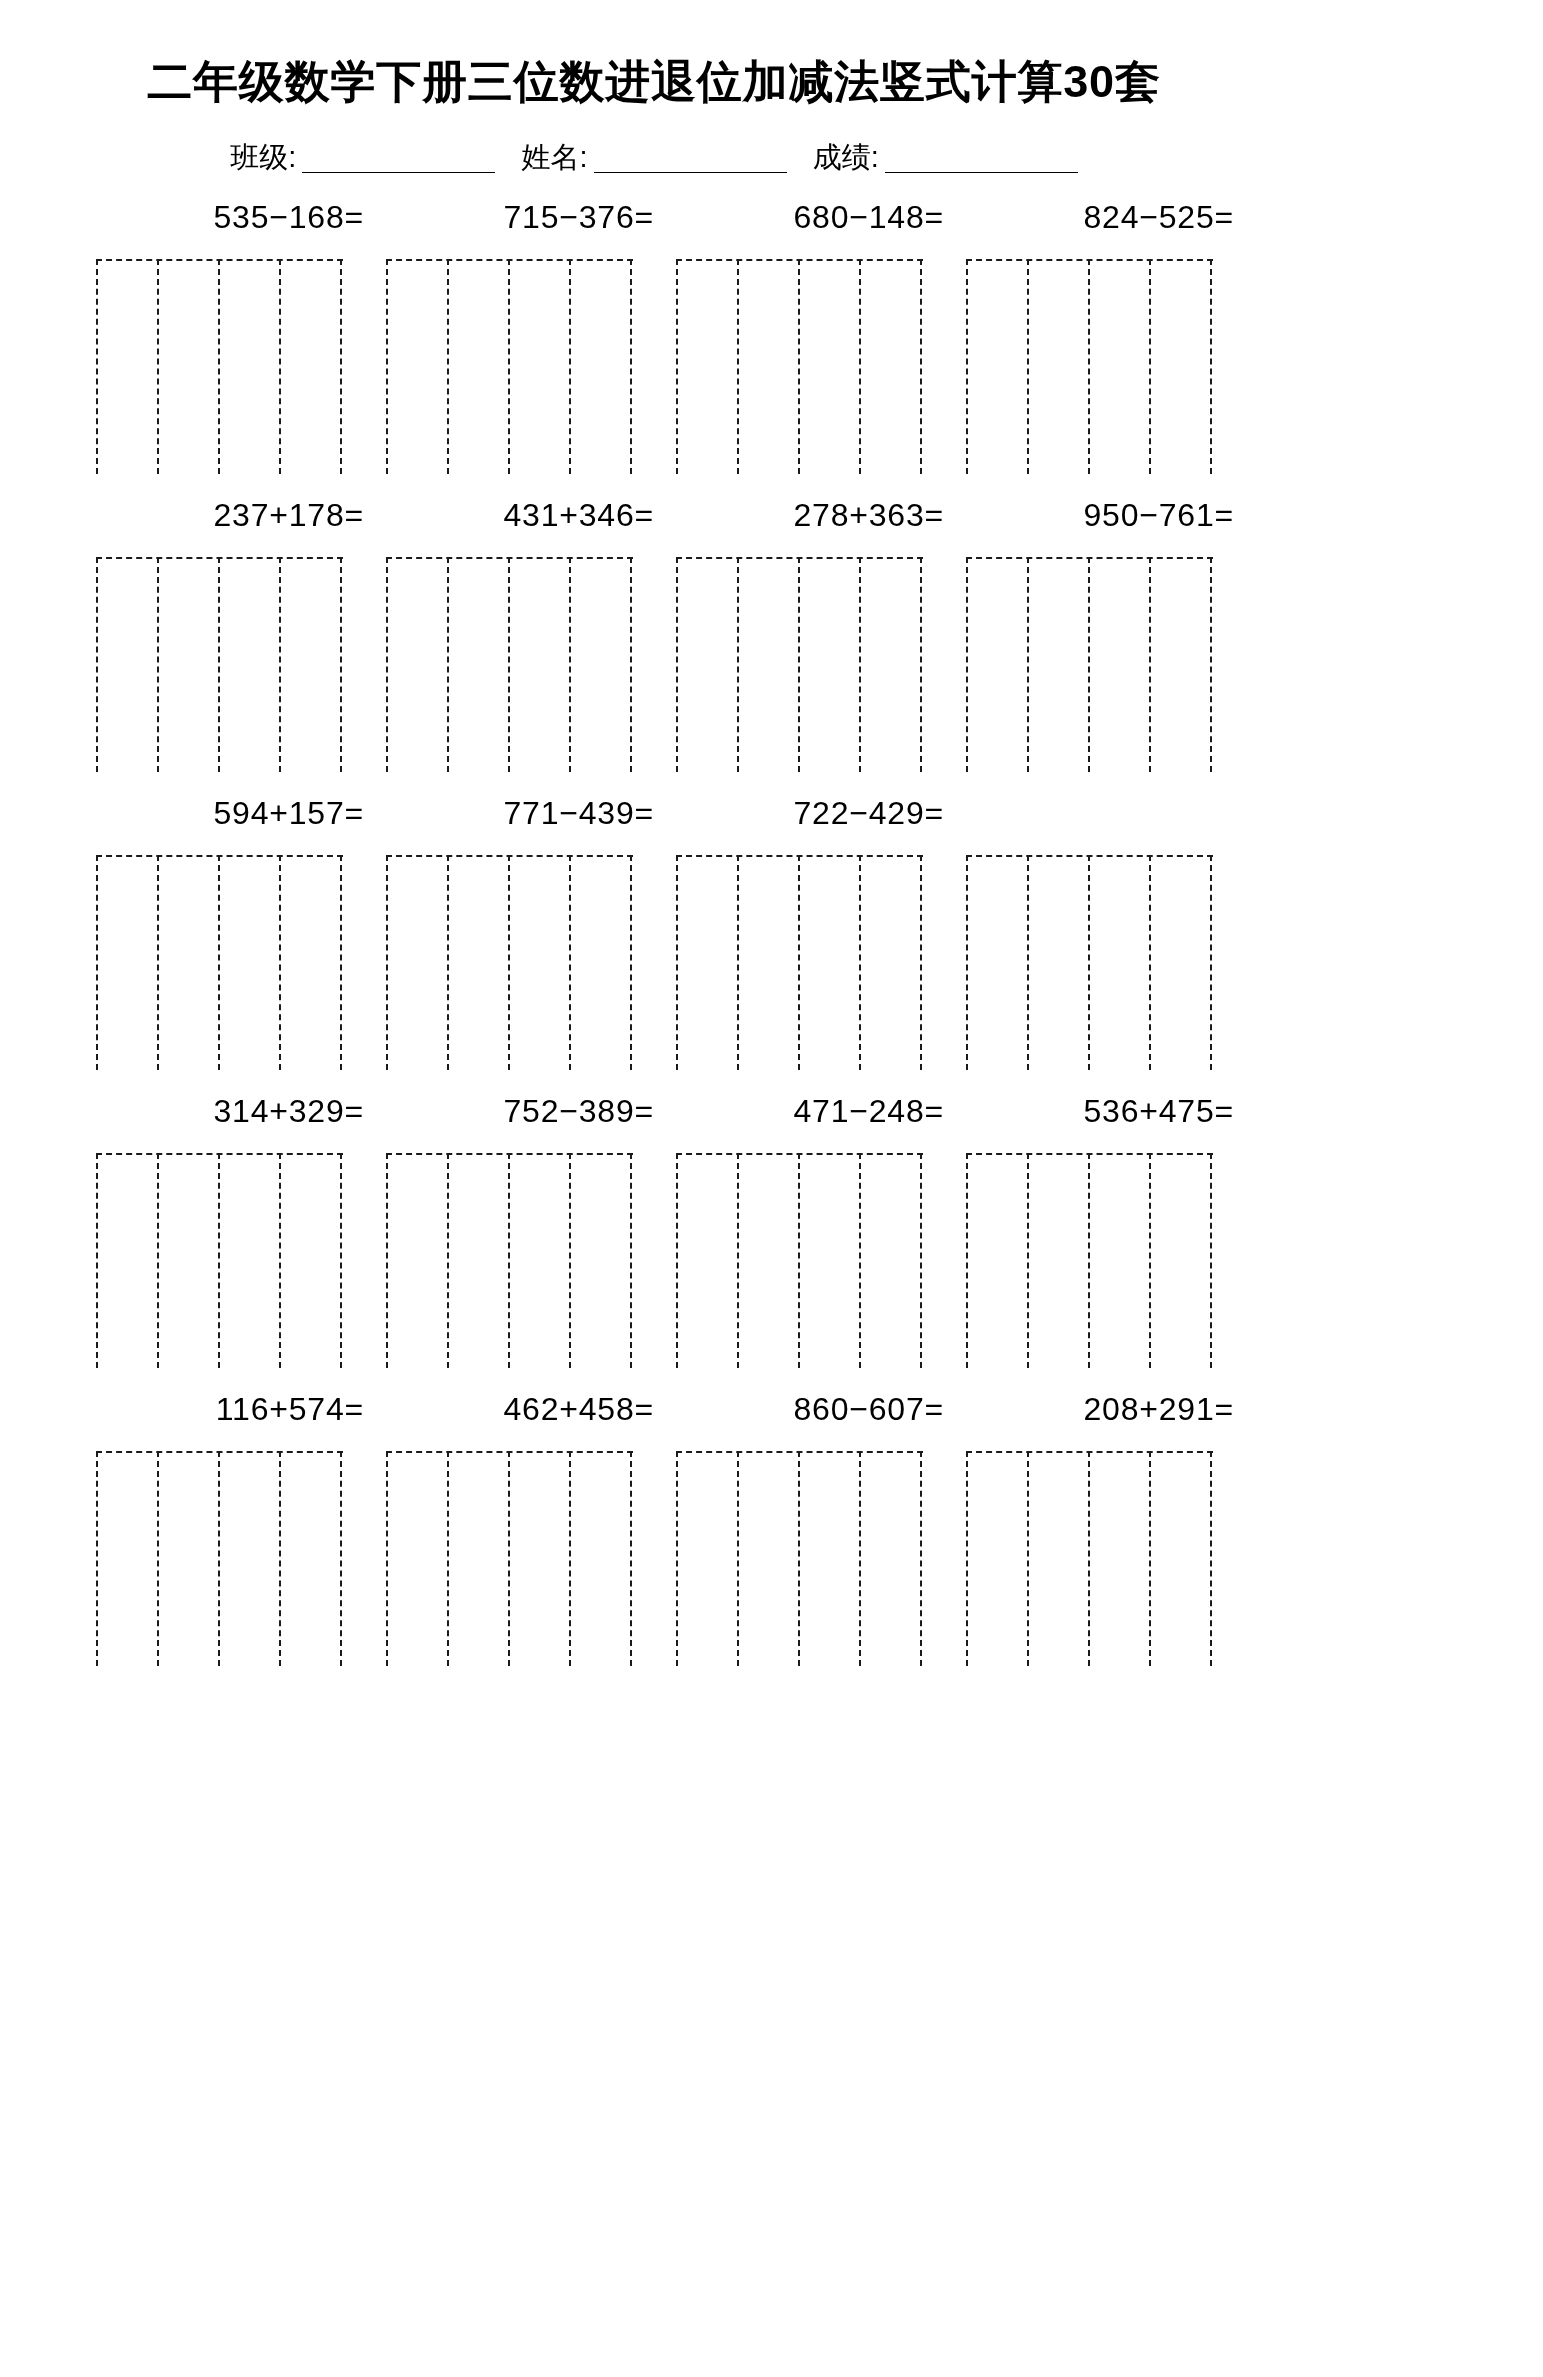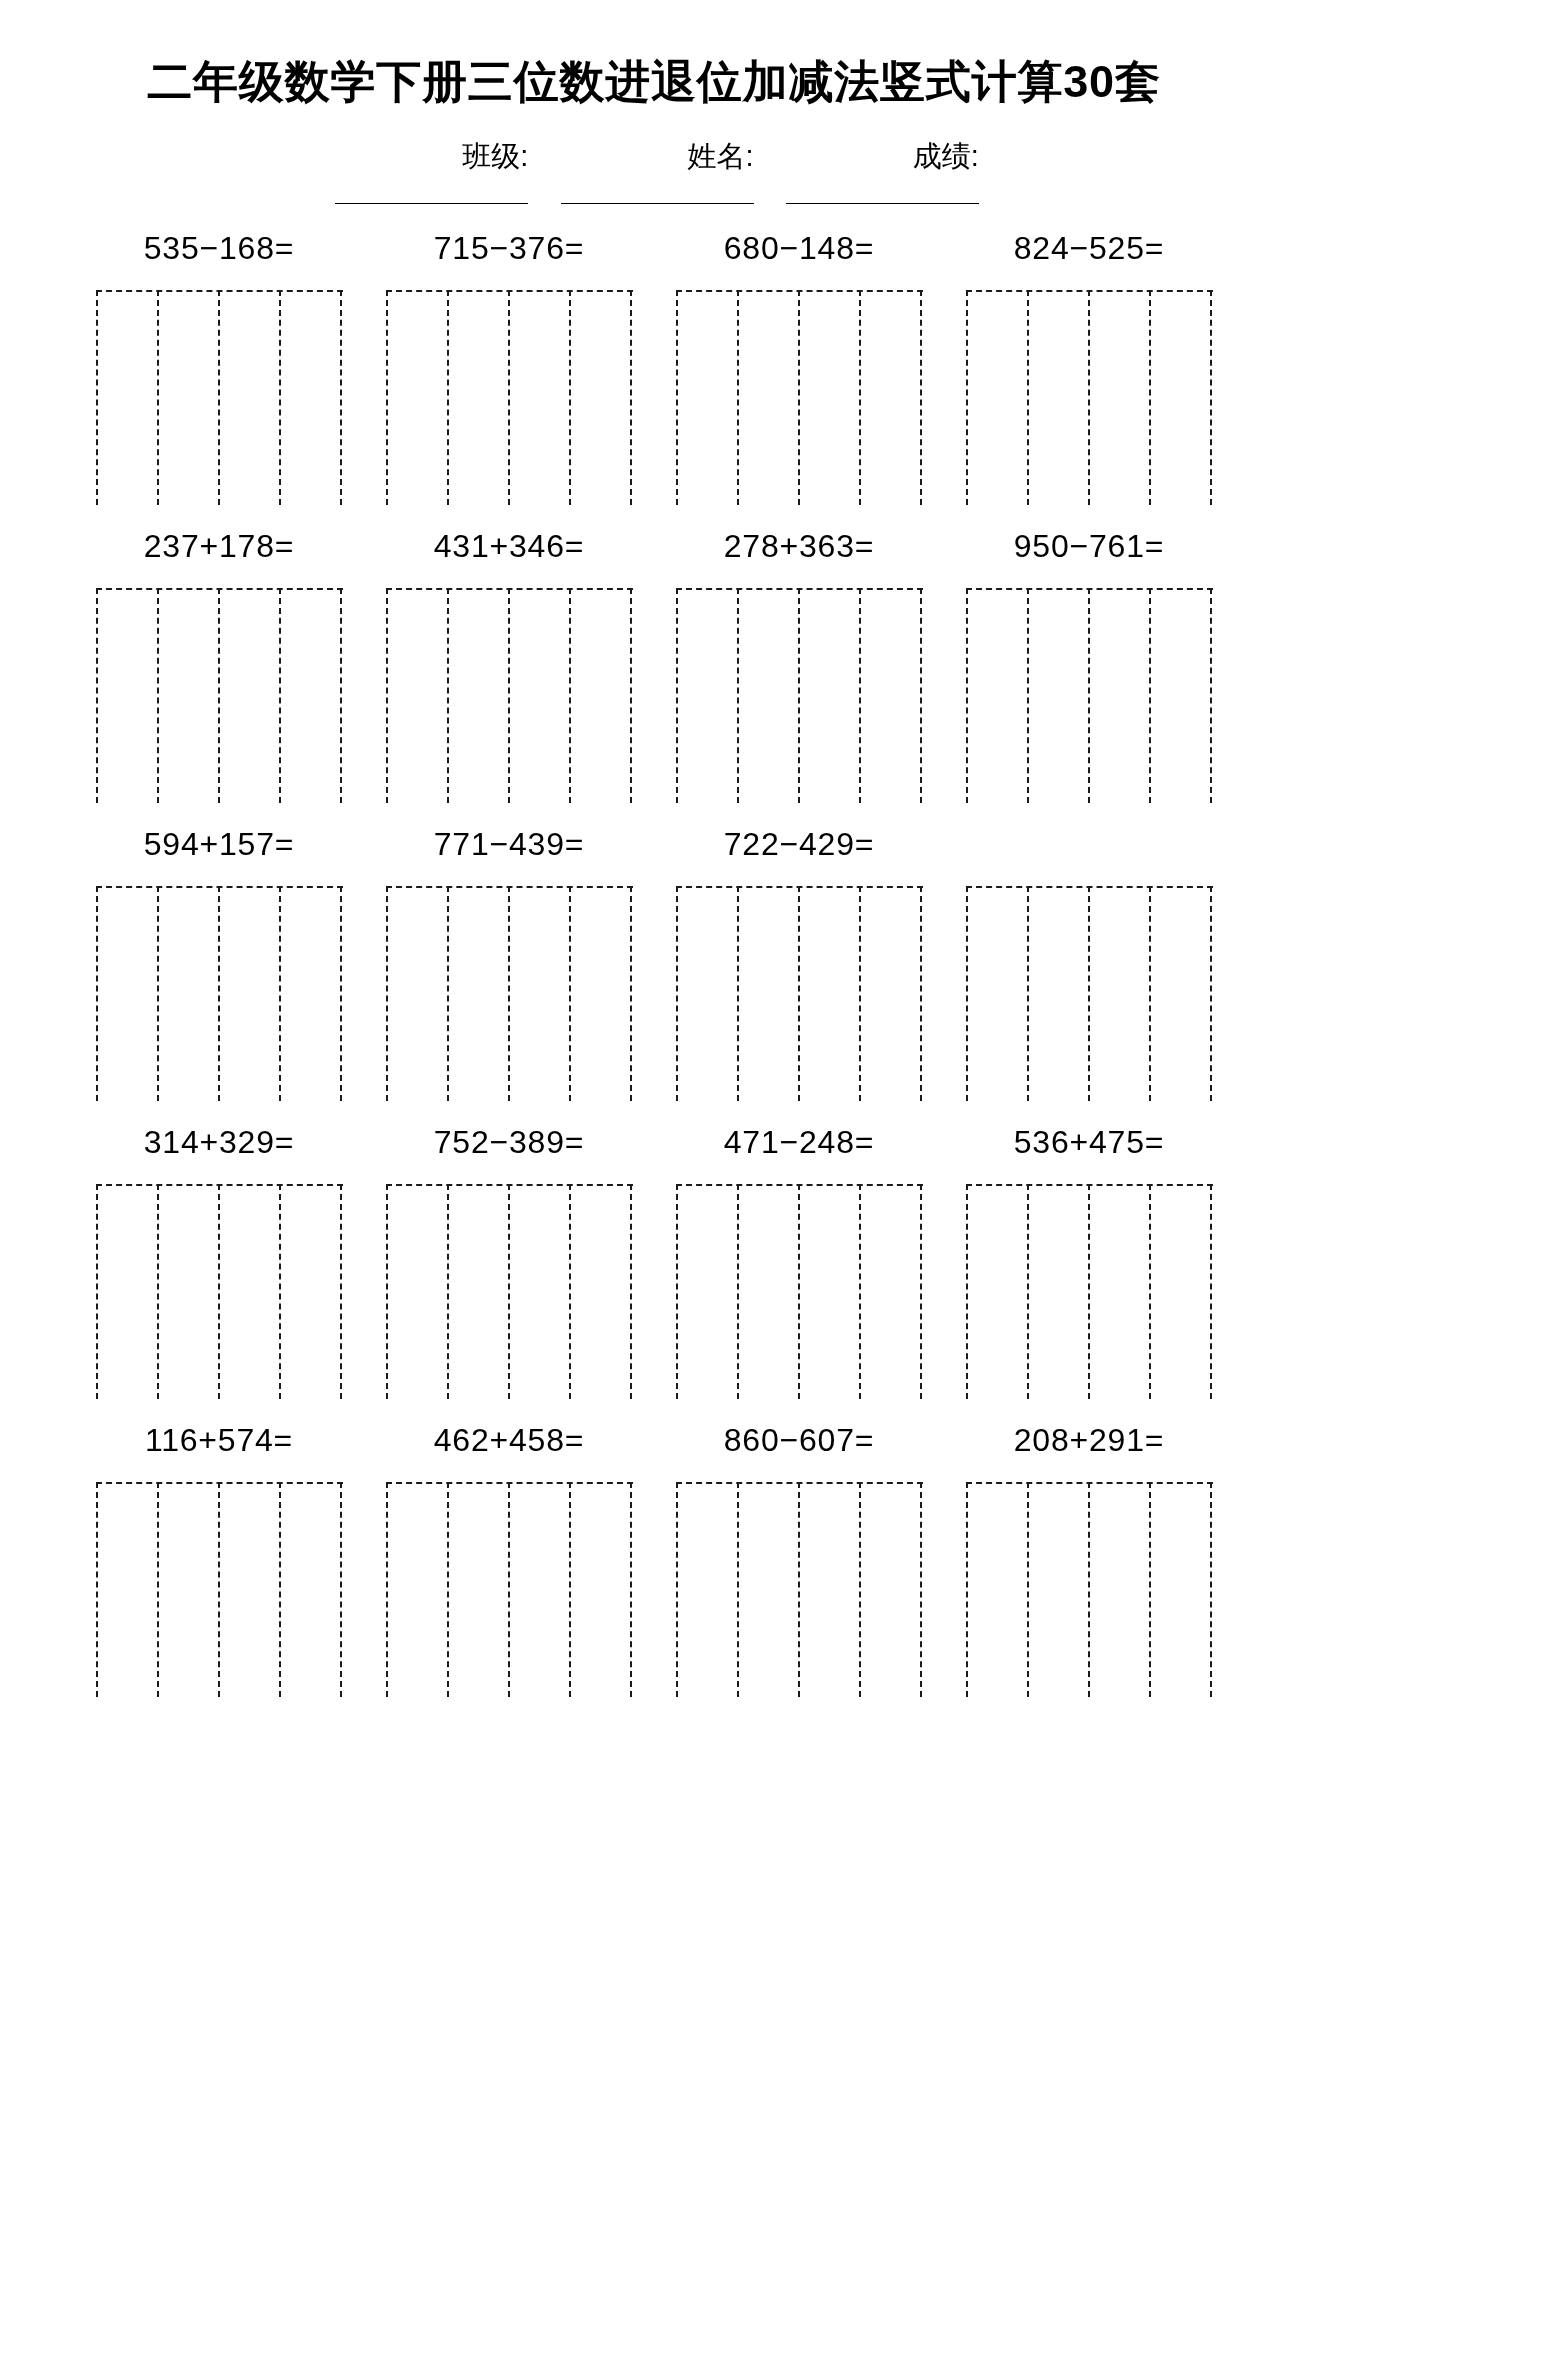--- a/index.html
+++ b/index.html
@@ -34,21 +34,20 @@
     align-items: flex-end;
     gap: 0px;
     margin-top: 32px;
     font-size: 29px;
     white-space: nowrap;
   }
   .infoitem {
     display: flex;
     align-items: flex-end;
     margin-right: 26px;
-    flex-direction: column;
   }
   .infoitem:last-child { margin-right: 0; }
   .infolabel { font-size: 29px; line-height: 1; padding-bottom: 1.5px; }
   .infoblank {
     display: inline-block;
     width: 193px;
     border-bottom: 1.5px solid #000;
     height: 31px;
     margin-left: 6.2px;
   }
@@ -56,21 +55,21 @@
     margin-top: 10.8px;
   }
   .rowset { width: 100%; }
   .problems {
     display: flex;
     width: 100%;
     margin-top: 0px;
   }
   .problem-cell {
     width: 25%;
-    text-align: center;
+    text-align: right;
     font-size: 32px;
     letter-spacing: 0.8px;
     height: 66px;
     line-height: 66px;
     white-space: nowrap;
   }
   .worksets {
     display: flex;
     width: 100%;
   }

